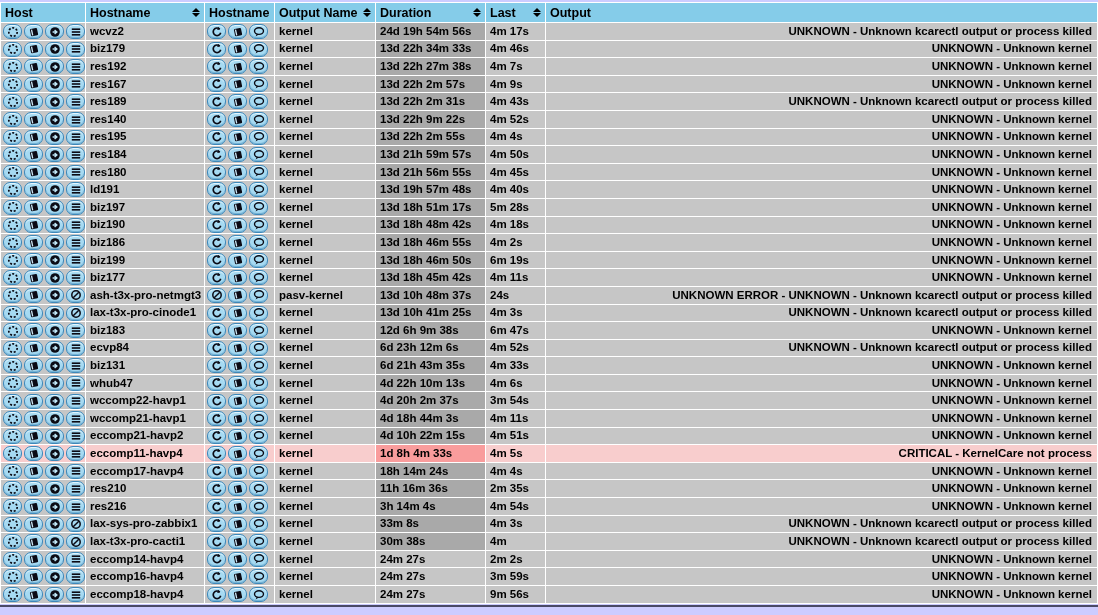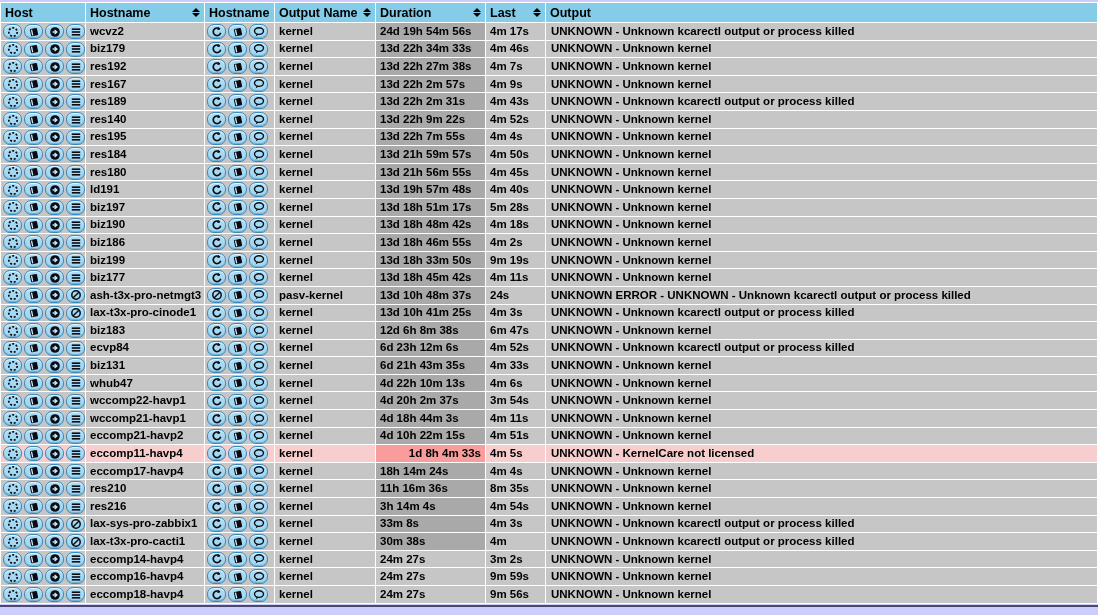--- a/index.html
+++ b/index.html
@@ -24,24 +24,24 @@
   .sort{display:inline-flex;flex-direction:column;gap:1px;margin-left:3px;cursor:pointer;}
   .sort i{display:block;width:0;height:0;border-left:4px solid transparent;border-right:4px solid transparent;}
   .sort .up{border-bottom:4px solid #000;}
   .sort .dn{border-top:4px solid #000;}
   td{
     background:var(--row-bg,#c6c6c6);
     height:16.6px;line-height:15px;padding:0 4px;font-size:11.5px;
     white-space:nowrap;overflow:hidden;vertical-align:middle;
   }
   td.icons{padding:0 0 0 2px;}
-  td.output{padding:0 5px;}
+  td.output{padding:0 5px;text-align:right;}
   tr.crit td{background:var(--crit-row-bg,#f8cdcd);}
   td.dur-shaded{background:var(--dur-bg,#a9a9a9);}
-  tr.crit td.dur-shaded{background:var(--crit-dur-bg,#f99c9c);text-align:right;}
+  tr.crit td.dur-shaded{background:var(--crit-dur-bg,#f99c9c);}
   .ibtn{
     display:inline-flex;align-items:center;justify-content:center;
     width:17px;height:13px;margin-right:2px;vertical-align:middle;
     background:var(--btn-bg,#a6daf2);
     border:1px solid var(--btn-border,#3d88ba);
     border-radius:7px;cursor:pointer;
     box-shadow:inset 0 1px 1px #e9f8ff, inset 0 -1px 1px #6fadd0;
   }
   .ibtn svg{display:block;}
   .footer{
@@ -459,21 +459,21 @@
                   <rect x="3.4" y="3.2" width="1.3" height="5.8" fill="#cfeaf8"></rect>
                 </g>
               </svg>
             </span><span class="ibtn">
               <svg width="12" height="12" viewBox="0 0 12 12">
                 <ellipse cx="6" cy="5.1" rx="4.5" ry="3.3" fill="none" stroke="#0a0a14" stroke-width="1.4"></ellipse>
                 <path d="M3.8 7.8 2.6 10.4 5.8 8.4" fill="#0a0a14"></path>
               </svg>
             </span></td>
     <td>kernel</td>
-    <td class="dur-shaded">13d 22h 7m 55s</td>
+    <td class="dur-shaded">13d 22h 2m 55s</td>
     <td>4m 4s</td>
     <td class="output">UNKNOWN - Unknown kernel</td>
   </tr>
         <tr>
     <td class="icons"><span class="ibtn">
               <svg width="12" height="12" viewBox="0 0 12 12">
                 <circle cx="6" cy="6" r="4.2" fill="none" stroke="#0a0a14" stroke-width="1.7" stroke-dasharray="2 1.7"></circle>
               </svg>
             </span><span class="ibtn">
               <svg width="12" height="12" viewBox="0 0 12 12">
@@ -809,22 +809,22 @@
                   <rect x="3.4" y="3.2" width="1.3" height="5.8" fill="#cfeaf8"></rect>
                 </g>
               </svg>
             </span><span class="ibtn">
               <svg width="12" height="12" viewBox="0 0 12 12">
                 <ellipse cx="6" cy="5.1" rx="4.5" ry="3.3" fill="none" stroke="#0a0a14" stroke-width="1.4"></ellipse>
                 <path d="M3.8 7.8 2.6 10.4 5.8 8.4" fill="#0a0a14"></path>
               </svg>
             </span></td>
     <td>kernel</td>
-    <td class="dur-shaded">13d 18h 33m 50s</td>
-    <td>9m 19s</td>
+    <td class="dur-shaded">13d 18h 46m 50s</td>
+    <td>6m 19s</td>
     <td class="output">UNKNOWN - Unknown kernel</td>
   </tr>
         <tr>
     <td class="icons"><span class="ibtn">
               <svg width="12" height="12" viewBox="0 0 12 12">
                 <circle cx="6" cy="6" r="4.2" fill="none" stroke="#0a0a14" stroke-width="1.7" stroke-dasharray="2 1.7"></circle>
               </svg>
             </span><span class="ibtn">
               <svg width="12" height="12" viewBox="0 0 12 12">
                 <g transform="rotate(-12 6 6)">
@@ -1003,21 +1003,21 @@
                   <rect x="3.4" y="3.2" width="1.3" height="5.8" fill="#cfeaf8"></rect>
                 </g>
               </svg>
             </span><span class="ibtn">
               <svg width="12" height="12" viewBox="0 0 12 12">
                 <ellipse cx="6" cy="5.1" rx="4.5" ry="3.3" fill="none" stroke="#0a0a14" stroke-width="1.4"></ellipse>
                 <path d="M3.8 7.8 2.6 10.4 5.8 8.4" fill="#0a0a14"></path>
               </svg>
             </span></td>
     <td>kernel</td>
-    <td class="dur-shaded">12d 6h 8m 38s</td>
+    <td class="dur-shaded">12d 6h 9m 38s</td>
     <td>6m 47s</td>
     <td class="output">UNKNOWN - Unknown kernel</td>
   </tr>
         <tr>
     <td class="icons"><span class="ibtn">
               <svg width="12" height="12" viewBox="0 0 12 12">
                 <circle cx="6" cy="6" r="4.2" fill="none" stroke="#0a0a14" stroke-width="1.7" stroke-dasharray="2 1.7"></circle>
               </svg>
             </span><span class="ibtn">
               <svg width="12" height="12" viewBox="0 0 12 12">
@@ -1355,21 +1355,21 @@
               </svg>
             </span><span class="ibtn">
               <svg width="12" height="12" viewBox="0 0 12 12">
                 <ellipse cx="6" cy="5.1" rx="4.5" ry="3.3" fill="none" stroke="#0a0a14" stroke-width="1.4"></ellipse>
                 <path d="M3.8 7.8 2.6 10.4 5.8 8.4" fill="#0a0a14"></path>
               </svg>
             </span></td>
     <td>kernel</td>
     <td class="dur-shaded">1d 8h 4m 33s</td>
     <td>4m 5s</td>
-    <td class="output">UNKNOWN - KernelCare not licensed</td>
+    <td class="output">CRITICAL - KernelCare not process</td>
   </tr>
         <tr>
     <td class="icons"><span class="ibtn">
               <svg width="12" height="12" viewBox="0 0 12 12">
                 <circle cx="6" cy="6" r="4.2" fill="none" stroke="#0a0a14" stroke-width="1.7" stroke-dasharray="2 1.7"></circle>
               </svg>
             </span><span class="ibtn">
               <svg width="12" height="12" viewBox="0 0 12 12">
                 <g transform="rotate(-12 6 6)">
                   <rect x="2.4" y="2.4" width="7.2" height="7.4" rx="1" fill="#0a0a14"></rect>
@@ -1454,21 +1454,21 @@
                 </g>
               </svg>
             </span><span class="ibtn">
               <svg width="12" height="12" viewBox="0 0 12 12">
                 <ellipse cx="6" cy="5.1" rx="4.5" ry="3.3" fill="none" stroke="#0a0a14" stroke-width="1.4"></ellipse>
                 <path d="M3.8 7.8 2.6 10.4 5.8 8.4" fill="#0a0a14"></path>
               </svg>
             </span></td>
     <td>kernel</td>
     <td class="dur-shaded">11h 16m 36s</td>
-    <td>8m 35s</td>
+    <td>2m 35s</td>
     <td class="output">UNKNOWN - Unknown kernel</td>
   </tr>
         <tr>
     <td class="icons"><span class="ibtn">
               <svg width="12" height="12" viewBox="0 0 12 12">
                 <circle cx="6" cy="6" r="4.2" fill="none" stroke="#0a0a14" stroke-width="1.7" stroke-dasharray="2 1.7"></circle>
               </svg>
             </span><span class="ibtn">
               <svg width="12" height="12" viewBox="0 0 12 12">
                 <g transform="rotate(-12 6 6)">
@@ -1648,21 +1648,21 @@
                 </g>
               </svg>
             </span><span class="ibtn">
               <svg width="12" height="12" viewBox="0 0 12 12">
                 <ellipse cx="6" cy="5.1" rx="4.5" ry="3.3" fill="none" stroke="#0a0a14" stroke-width="1.4"></ellipse>
                 <path d="M3.8 7.8 2.6 10.4 5.8 8.4" fill="#0a0a14"></path>
               </svg>
             </span></td>
     <td>kernel</td>
     <td>24m 27s</td>
-    <td>3m 2s</td>
+    <td>2m 2s</td>
     <td class="output">UNKNOWN - Unknown kernel</td>
   </tr>
         <tr>
     <td class="icons"><span class="ibtn">
               <svg width="12" height="12" viewBox="0 0 12 12">
                 <circle cx="6" cy="6" r="4.2" fill="none" stroke="#0a0a14" stroke-width="1.7" stroke-dasharray="2 1.7"></circle>
               </svg>
             </span><span class="ibtn">
               <svg width="12" height="12" viewBox="0 0 12 12">
                 <g transform="rotate(-12 6 6)">
@@ -1698,21 +1698,21 @@
                 </g>
               </svg>
             </span><span class="ibtn">
               <svg width="12" height="12" viewBox="0 0 12 12">
                 <ellipse cx="6" cy="5.1" rx="4.5" ry="3.3" fill="none" stroke="#0a0a14" stroke-width="1.4"></ellipse>
                 <path d="M3.8 7.8 2.6 10.4 5.8 8.4" fill="#0a0a14"></path>
               </svg>
             </span></td>
     <td>kernel</td>
     <td>24m 27s</td>
-    <td>9m 59s</td>
+    <td>3m 59s</td>
     <td class="output">UNKNOWN - Unknown kernel</td>
   </tr>
         <tr>
     <td class="icons"><span class="ibtn">
               <svg width="12" height="12" viewBox="0 0 12 12">
                 <circle cx="6" cy="6" r="4.2" fill="none" stroke="#0a0a14" stroke-width="1.7" stroke-dasharray="2 1.7"></circle>
               </svg>
             </span><span class="ibtn">
               <svg width="12" height="12" viewBox="0 0 12 12">
                 <g transform="rotate(-12 6 6)">

